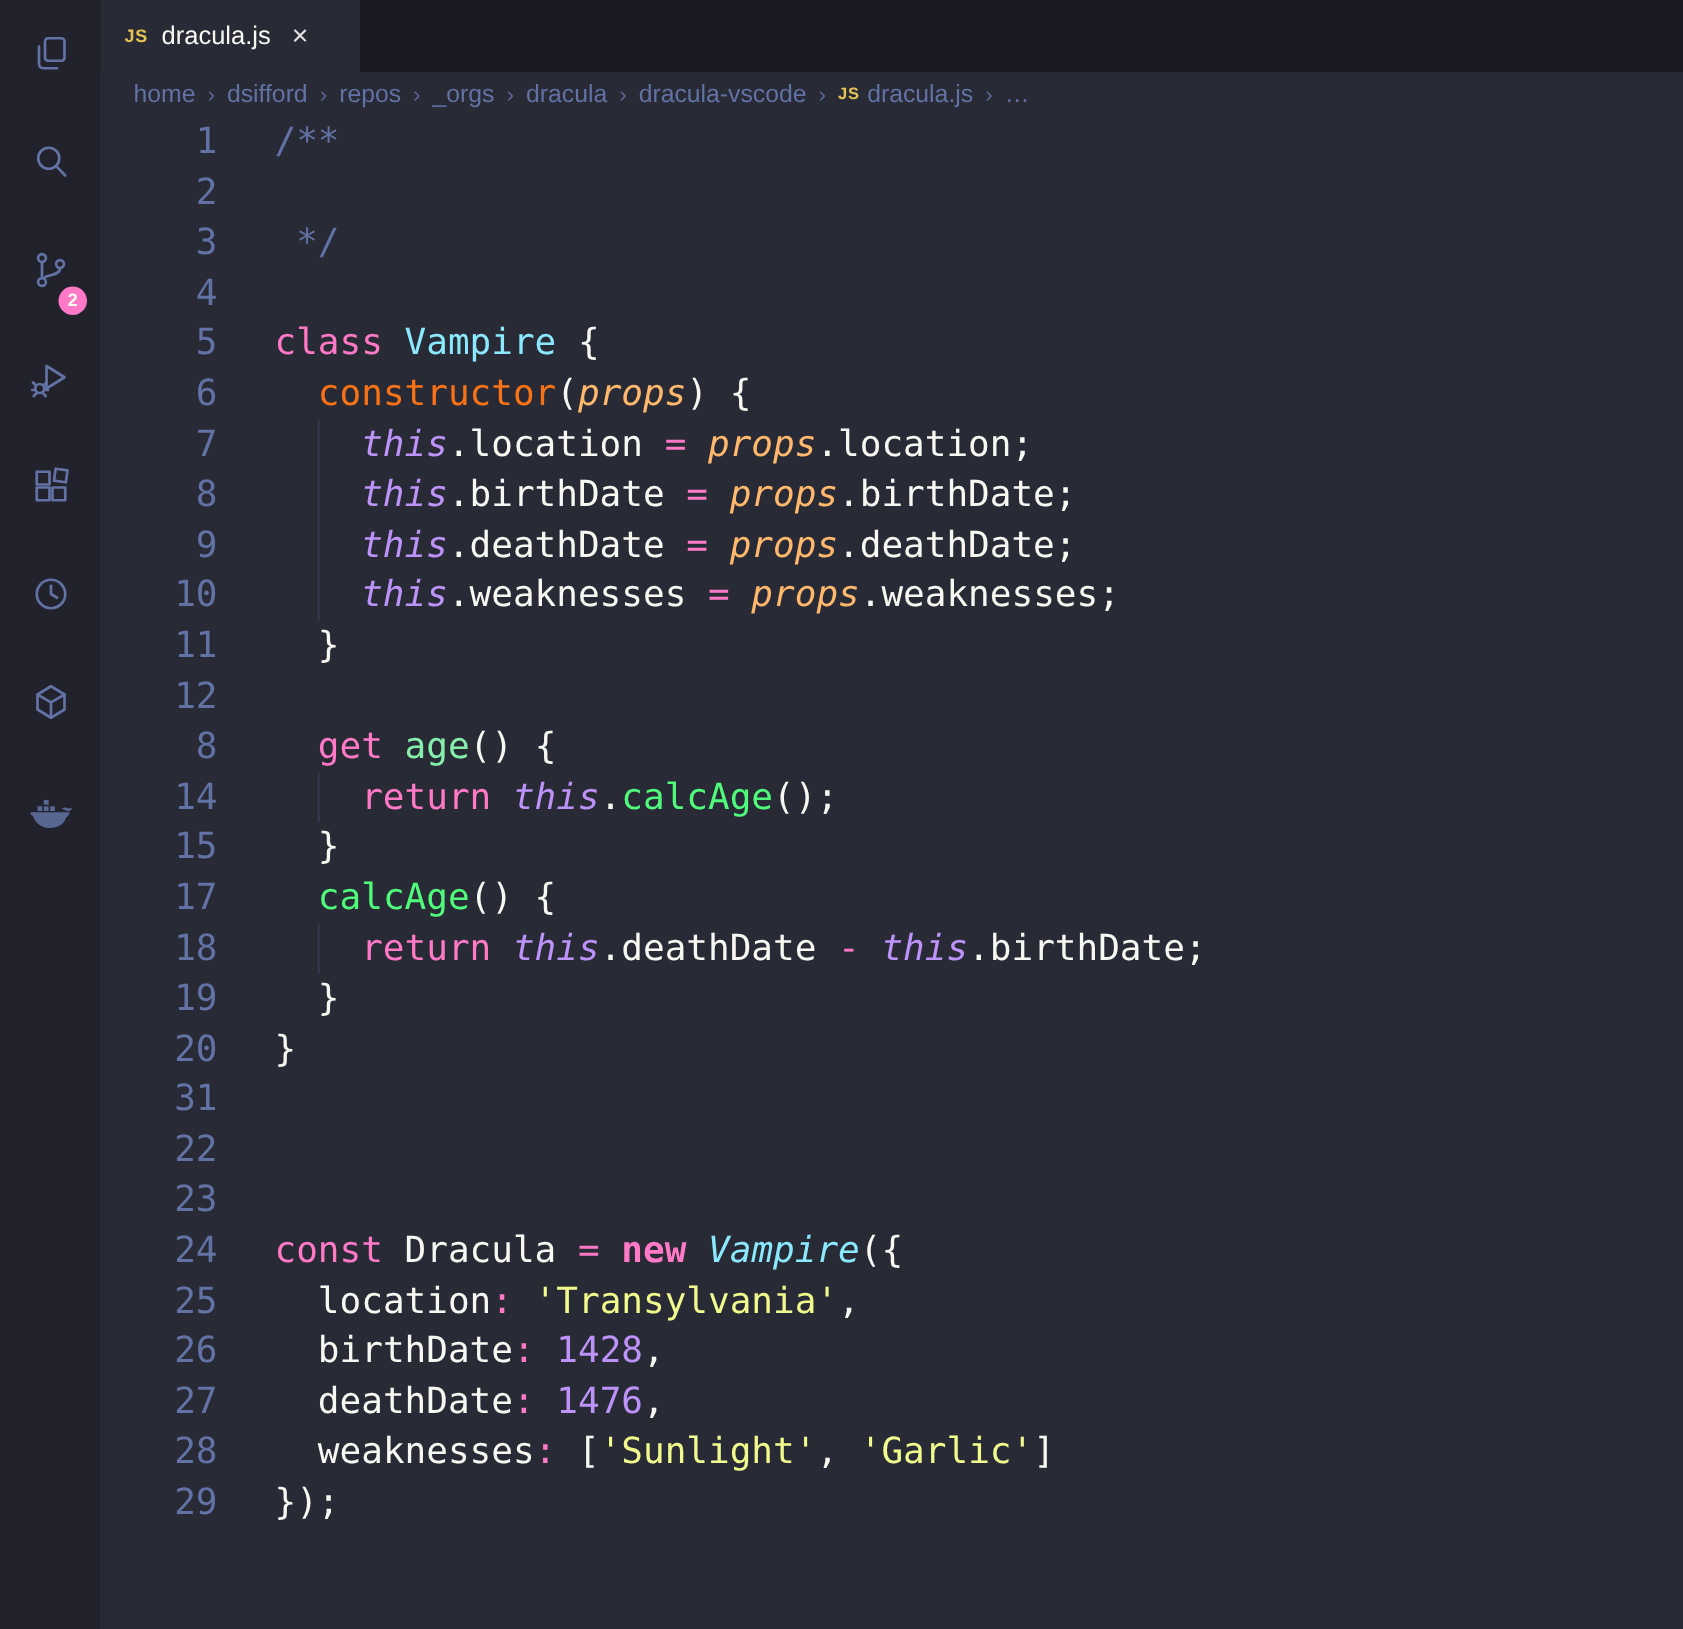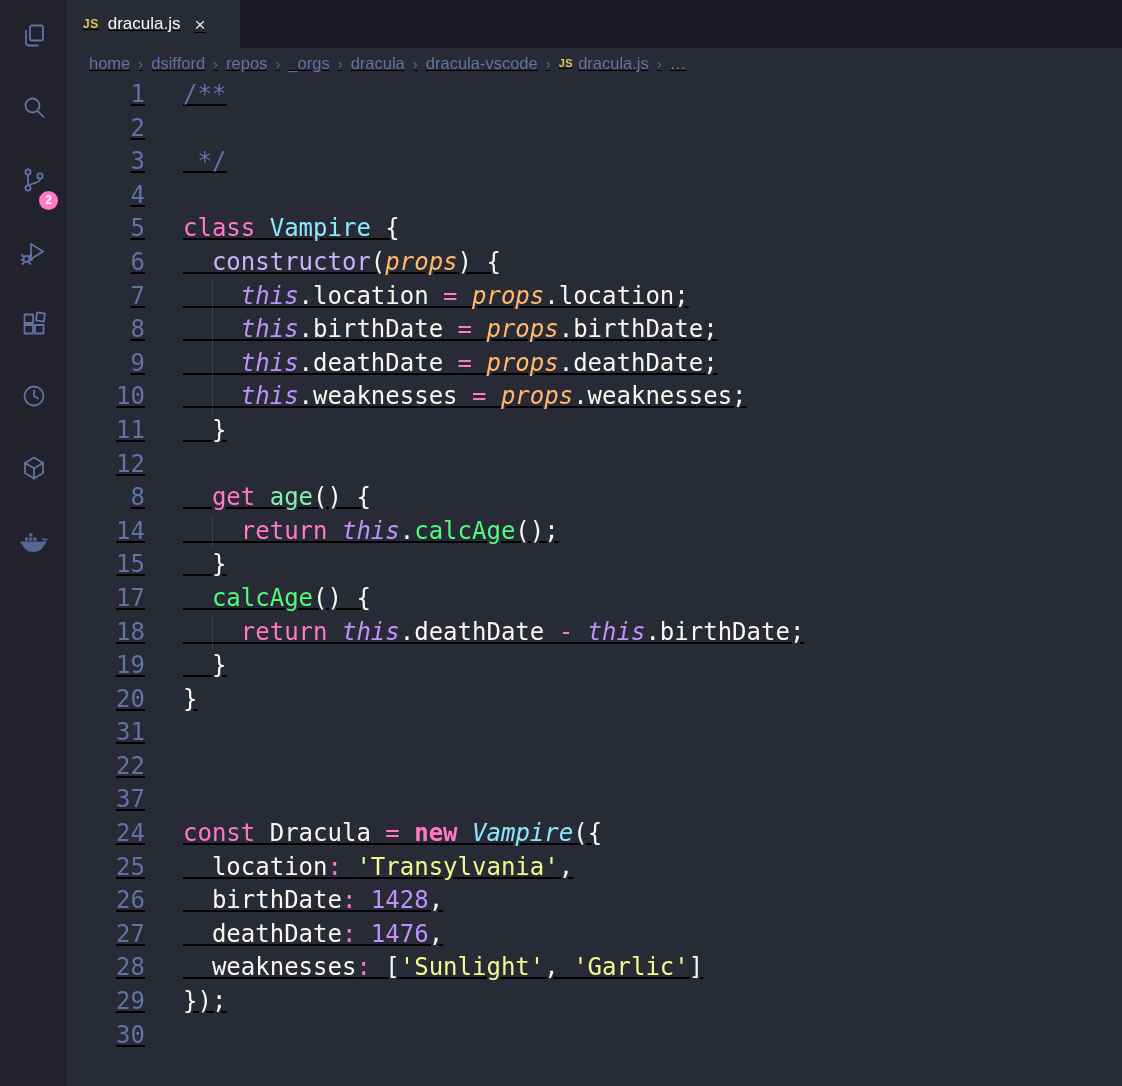--- a/index.html
+++ b/index.html
@@ -9,21 +9,21 @@
   .app { display:flex; width:1122px; height:1086px; }
 
   
   .activity-bar { width:67px; flex:none; background:#21222c; display:flex; flex-direction:column; align-items:center; }
   .ab-item { position:relative; width:67px; height:72px; display:flex; align-items:center; justify-content:center; cursor:pointer; }
   .ab-item svg { stroke:#6272a4; fill:none; stroke-width:1.8; stroke-linecap:round; stroke-linejoin:round; }
   .ab-badge { position:absolute; right:9px; bottom:6px; min-width:19px; height:19px; border-radius:50%;
               background:#ff79c6; color:#f8f8f2; font:bold 12px/19px "Liberation Sans", sans-serif; text-align:center; }
 
   
-  .main { flex:1; min-width:0; display:flex; flex-direction:column;text-decoration:underline; }
+  .main { flex:1; min-width:0; display:flex; flex-direction:column; }
 
   .tab-bar { height:48px; flex:none; background:#191a21; display:flex; align-items:stretch; }
   .tab { background:#282a36; min-width:173px; display:flex; align-items:center; padding:0 16px;
          color:#f8f8f2; font:17px "Liberation Sans", sans-serif; cursor:pointer; }
   .js-badge { color:#e5c453; font:bold 12px "Liberation Sans", sans-serif; letter-spacing:0.5px; margin-right:9px; }
   .tab-label { margin-right:14px; }
   .tab-close { color:#f8f8f2; font-size:19px; line-height:1; opacity:.9; cursor:pointer; }
 
   .breadcrumbs { height:30px; flex:none; background:#282a36; display:flex; align-items:center;
                  padding-left:22px; color:#6272a4; font:16.5px "Liberation Sans", sans-serif; white-space:nowrap; }
@@ -158,41 +158,40 @@
         </span>
       </div>
 
     <div class="editor">
       <div>
           <div class="code-row"><span class="gutter">1</span><span class="code-text"><span style="color: rgb(98, 114, 164);">/**</span></span></div>
           <div class="code-row"><span class="gutter">2</span></div>
           <div class="code-row"><span class="gutter">3</span><span class="code-text"><span style="color: rgb(98, 114, 164);"> */</span></span></div>
           <div class="code-row"><span class="gutter">4</span><span class="code-text"></span></div>
           <div class="code-row"><span class="gutter">5</span><span class="code-text"><span style="color: rgb(255, 121, 198);">class</span><span style="color: rgb(248, 248, 242);"> </span><span style="color: rgb(139, 233, 253);">Vampire</span><span style="color: rgb(248, 248, 242);"> {</span></span></div>
-          <div class="code-row"><span class="gutter">6</span><span class="code-text"><span style="color: rgb(248, 248, 242);">  </span><span style="color: #c4b5fd;">constructor</span><span style="color: rgb(248, 248, 242);">(</span><span style="color: rgb(255, 184, 108); font-style: italic;">props</span><span style="color: rgb(248, 248, 242);">) {</span></span></div>
+          <div class="code-row"><span class="gutter">6</span><span class="code-text"><span style="color: rgb(248, 248, 242);">  </span><span style="color: #f97316;">constructor</span><span style="color: rgb(248, 248, 242);">(</span><span style="color: rgb(255, 184, 108); font-style: italic;">props</span><span style="color: rgb(248, 248, 242);">) {</span></span></div>
           <div class="code-row"><span class="gutter">7</span><span class="code-text"><span class="guide"></span><span style="color: rgb(248, 248, 242);">    </span><span style="color: rgb(189, 147, 249); font-style: italic;">this</span><span style="color: rgb(248, 248, 242);">.</span><span style="color: rgb(248, 248, 242);">location</span><span style="color: rgb(248, 248, 242);"> </span><span style="color: rgb(255, 121, 198);">=</span><span style="color: rgb(248, 248, 242);"> </span><span style="color: rgb(255, 184, 108); font-style: italic;">props</span><span style="color: rgb(248, 248, 242);">.location;</span></span></div>
           <div class="code-row"><span class="gutter">8</span><span class="code-text"><span class="guide"></span><span style="color: rgb(248, 248, 242);">    </span><span style="color: rgb(189, 147, 249); font-style: italic;">this</span><span style="color: rgb(248, 248, 242);">.</span><span style="color: rgb(248, 248, 242);">birthDate</span><span style="color: rgb(248, 248, 242);"> </span><span style="color: rgb(255, 121, 198);">=</span><span style="color: rgb(248, 248, 242);"> </span><span style="color: rgb(255, 184, 108); font-style: italic;">props</span><span style="color: rgb(248, 248, 242);">.birthDate;</span></span></div>
           <div class="code-row"><span class="gutter">9</span><span class="code-text"><span class="guide"></span><span style="color: rgb(248, 248, 242);">    </span><span style="color: rgb(189, 147, 249); font-style: italic;">this</span><span style="color: rgb(248, 248, 242);">.</span><span style="color: rgb(248, 248, 242);">deathDate</span><span style="color: rgb(248, 248, 242);"> </span><span style="color: rgb(255, 121, 198);">=</span><span style="color: rgb(248, 248, 242);"> </span><span style="color: rgb(255, 184, 108); font-style: italic;">props</span><span style="color: rgb(248, 248, 242);">.deathDate;</span></span></div>
           <div class="code-row"><span class="gutter">10</span><span class="code-text"><span class="guide"></span><span style="color: rgb(248, 248, 242);">    </span><span style="color: rgb(189, 147, 249); font-style: italic;">this</span><span style="color: rgb(248, 248, 242);">.</span><span style="color: rgb(248, 248, 242);">weaknesses</span><span style="color: rgb(248, 248, 242);"> </span><span style="color: rgb(255, 121, 198);">=</span><span style="color: rgb(248, 248, 242);"> </span><span style="color: rgb(255, 184, 108); font-style: italic;">props</span><span style="color: rgb(248, 248, 242);">.weaknesses;</span></span></div>
           <div class="code-row"><span class="gutter">11</span><span class="code-text"><span style="color: rgb(248, 248, 242);">  }</span></span></div>
           <div class="code-row"><span class="gutter">12</span><span class="code-text"></span></div>
           <div class="code-row"><span class="gutter">8</span><span class="code-text"><span style="color: rgb(248, 248, 242);">  </span><span style="color: rgb(255, 121, 198);">get</span><span style="color: rgb(248, 248, 242);"> </span><span style="color: #86efac;">age</span><span style="color: rgb(248, 248, 242);">() {</span></span></div>
           <div class="code-row"><span class="gutter">14</span><span class="code-text"><span class="guide"></span><span style="color: rgb(248, 248, 242);">    </span><span style="color: rgb(255, 121, 198);">return</span><span style="color: rgb(248, 248, 242);"> </span><span style="color: rgb(189, 147, 249); font-style: italic;">this</span><span style="color: rgb(248, 248, 242);">.</span><span style="color: rgb(80, 250, 123);">calcAge</span><span style="color: rgb(248, 248, 242);">();</span></span></div>
           <div class="code-row"><span class="gutter">15</span><span class="code-text"><span style="color: rgb(248, 248, 242);">  }</span></span></div>
           <div class="code-row"><span class="gutter">17</span><span class="code-text"><span style="color: rgb(248, 248, 242);">  </span><span style="color: rgb(80, 250, 123);">calcAge</span><span style="color: rgb(248, 248, 242);">() {</span></span></div>
           <div class="code-row"><span class="gutter">18</span><span class="code-text"><span class="guide"></span><span style="color: rgb(248, 248, 242);">    </span><span style="color: rgb(255, 121, 198);">return</span><span style="color: rgb(248, 248, 242);"> </span><span style="color: rgb(189, 147, 249); font-style: italic;">this</span><span style="color: rgb(248, 248, 242);">.deathDate </span><span style="color: rgb(255, 121, 198);">-</span><span style="color: rgb(248, 248, 242);"> </span><span style="color: rgb(189, 147, 249); font-style: italic;">this</span><span style="color: rgb(248, 248, 242);">.birthDate;</span></span></div>
           <div class="code-row"><span class="gutter">19</span><span class="code-text"><span style="color: rgb(248, 248, 242);">  }</span></span></div>
           <div class="code-row"><span class="gutter">20</span><span class="code-text"><span style="color: rgb(248, 248, 242);">}</span></span></div>
           <div class="code-row"><span class="gutter">31</span><span class="code-text"></span></div>
           <div class="code-row"><span class="gutter">22</span></div>
-          <div class="code-row"><span class="gutter">37</span><span class="code-text"></span></div>
+          <div class="code-row"><span class="gutter">23</span><span class="code-text"></span></div>
           <div class="code-row"><span class="gutter">24</span><span class="code-text"><span style="color: rgb(255, 121, 198);">const</span><span style="color: rgb(248, 248, 242);"> </span><span style="color: rgb(248, 248, 242);">Dracula</span><span style="color: rgb(248, 248, 242);"> </span><span style="color: rgb(255, 121, 198);">=</span><span style="color: rgb(248, 248, 242);"> </span><span style="color: rgb(255, 121, 198); font-weight: bold;">new</span><span style="color: rgb(248, 248, 242);"> </span><span style="color: rgb(139, 233, 253); font-style: italic;">Vampire</span><span style="color: rgb(248, 248, 242);">({</span></span></div>
           <div class="code-row"><span class="gutter">25</span><span class="code-text"><span style="color: rgb(248, 248, 242);">  </span><span style="color: rgb(248, 248, 242);">location</span><span style="color: rgb(255, 121, 198);">:</span><span style="color: rgb(248, 248, 242);"> </span><span style="color: rgb(241, 250, 140);">'Transylvania'</span><span style="color: rgb(248, 248, 242);">,</span></span></div>
           <div class="code-row"><span class="gutter">26</span><span class="code-text"><span style="color: rgb(248, 248, 242);">  </span><span style="color: rgb(248, 248, 242);">birthDate</span><span style="color: rgb(255, 121, 198);">:</span><span style="color: rgb(248, 248, 242);"> </span><span style="color: rgb(189, 147, 249);">1428</span><span style="color: rgb(248, 248, 242);">,</span></span></div>
           <div class="code-row"><span class="gutter">27</span><span class="code-text"><span style="color: rgb(248, 248, 242);">  </span><span style="color: rgb(248, 248, 242);">deathDate</span><span style="color: rgb(255, 121, 198);">:</span><span style="color: rgb(248, 248, 242);"> </span><span style="color: rgb(189, 147, 249);">1476</span><span style="color: rgb(248, 248, 242);">,</span></span></div>
           <div class="code-row"><span class="gutter">28</span><span class="code-text"><span style="color: rgb(248, 248, 242);">  </span><span style="color: rgb(248, 248, 242);">weaknesses</span><span style="color: rgb(255, 121, 198);">:</span><span style="color: rgb(248, 248, 242);"> </span><span style="color: rgb(248, 248, 242);">[</span><span style="color: rgb(241, 250, 140);">'Sunlight'</span><span style="color: rgb(248, 248, 242);">, </span><span style="color: rgb(241, 250, 140);">'Garlic'</span><span style="color: rgb(248, 248, 242);">]</span></span></div>
           <div class="code-row"><span class="gutter">29</span><span class="code-text"><span style="color: rgb(248, 248, 242);">});</span></span></div>
-          <div class="code-row"><span class="gutter">30</span><span class="code-text"></span></div>
         </div>
     </div>
 
   </div>
 </div>
 
 </body></html>

